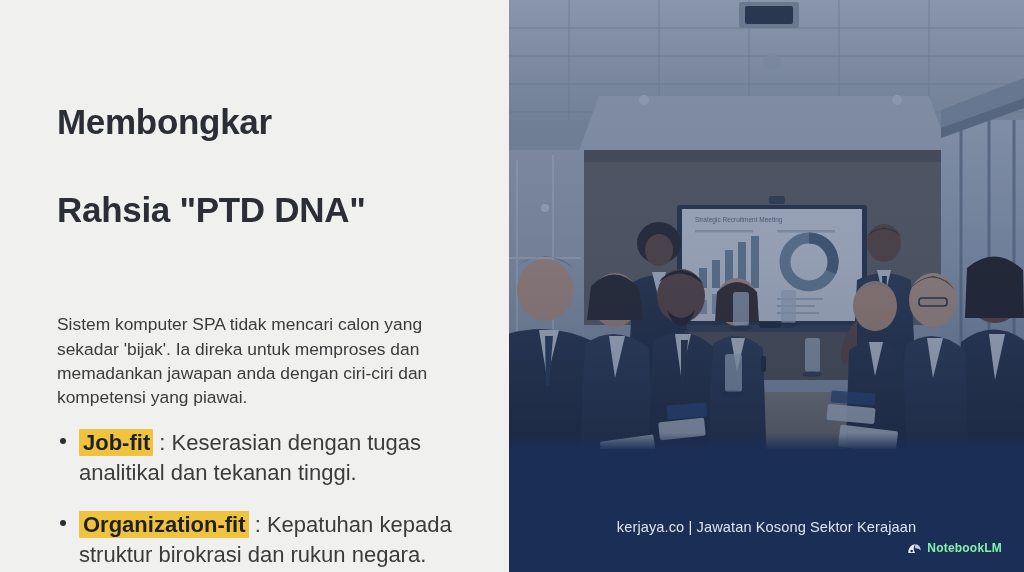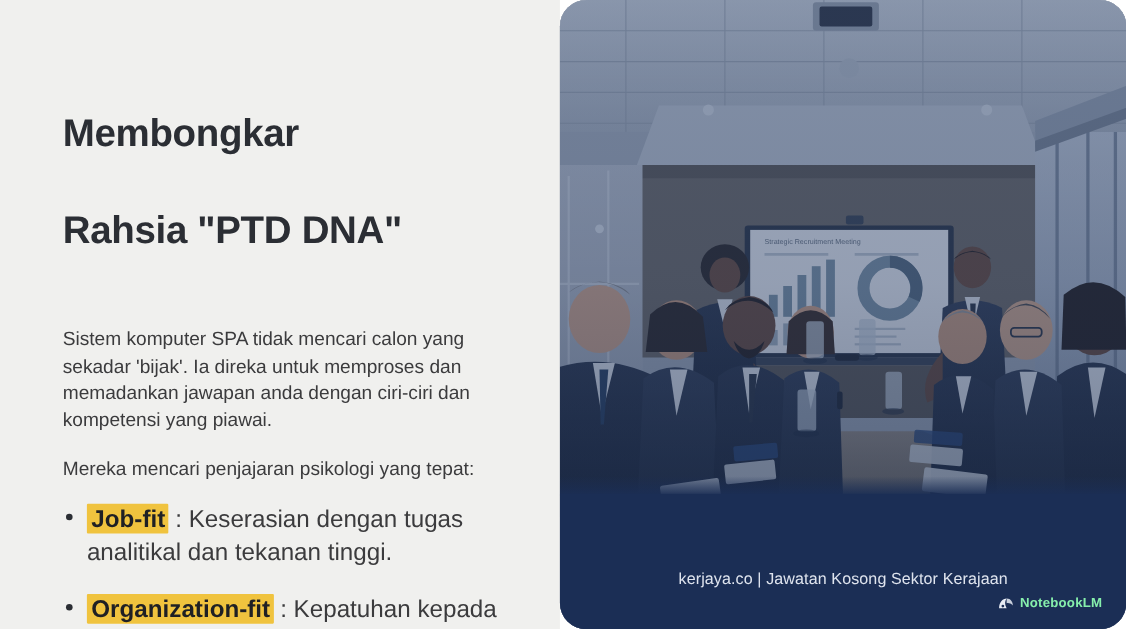--- a/index.html
+++ b/index.html
@@ -29,21 +29,21 @@
     white-space:pre-line;
   }
   .title .line{display:block;}
   .para{
     color:#3b3b3d;
     font-size:17.4px;
     line-height:1.385;
     margin:0;
     max-width:420px;
   }
-  .para-1{margin-top:20px;}
+  .para-1{margin-top:36px;}
   .para-2{margin-top:21px;}
 
   .bullets{margin:0;padding:0;list-style:none;margin-top:19px;}
   .bullet{
     position:relative;
     color:#3b3b3d;
     font-size:22px;
     line-height:1.385;
     padding-left:22px;
     margin-bottom:21px;
@@ -62,21 +62,20 @@
     padding:1px 3px 1px 4px;
     border-radius:1px;
   }
 
   
   .photo{
     position:relative;
     width:515px;height:572px;flex:0 0 515px;
     overflow:hidden;
     background:#1b2e55;
-    border-radius:24px;
   }
   .photo-tint{
     position:absolute;inset:0;
     background:linear-gradient(180deg,
        rgba(40,62,104,0.42) 0%,
        rgba(34,55,96,0.46) 45%,
        rgba(26,45,82,0.55) 78%,
        rgba(24,44,82,0.62) 100%);
     pointer-events:none;
   }
@@ -113,21 +112,20 @@
 <div class="slide">
 
   <div class="left-panel">
 
     <h1 class="title">
       <span class="line">Membongkar</span>
       <span class="line">Rahsia "PTD DNA"</span>
     </h1>
 
     <p class="para para-1">Sistem komputer SPA tidak mencari calon yang sekadar 'bijak'. Ia direka untuk memproses dan memadankan jawapan anda dengan ciri-ciri dan kompetensi yang piawai.</p>
-    <p class="para para-2">Mereka mencari penjajaran psikologi yang tepat:</p>
 
     <ul class="bullets">
       <li class="bullet">
         <span class="dot"></span><span class="hl">Job-fit</span><span> : </span><span>Keserasian dengan tugas analitikal dan tekanan tinggi.</span>
       </li>
       <li class="bullet">
         <span class="dot"></span><span class="hl">Organization-fit</span><span> : </span><span>Kepatuhan kepada struktur birokrasi dan rukun negara.</span>
       </li>
 
     </ul>

